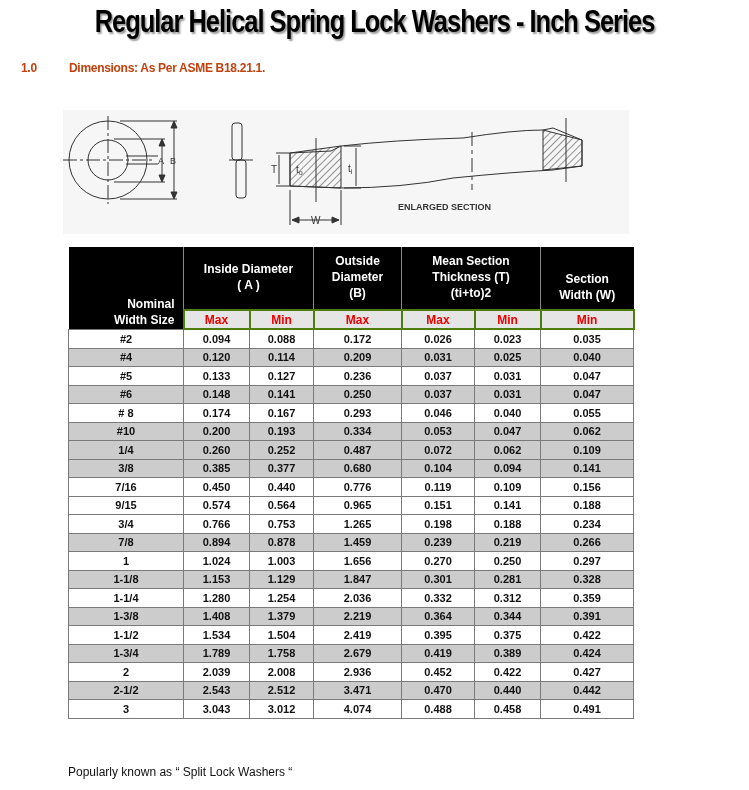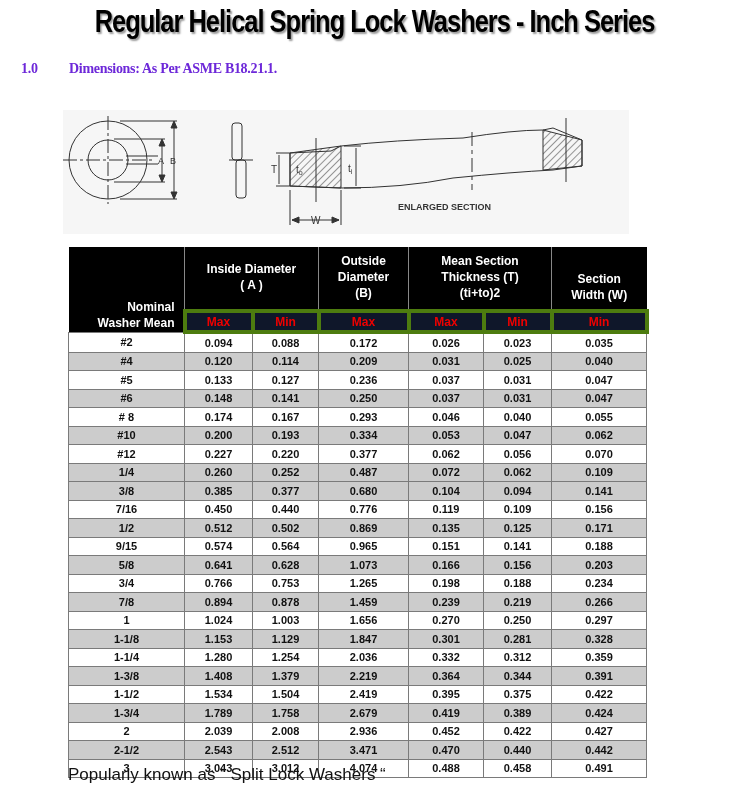--- a/index.html
+++ b/index.html
@@ -5,42 +5,42 @@
     html, body { margin: 0; padding: 0; background: #ffffff; }
     body { width: 749px; height: 790px; position: relative; overflow: hidden;
            font-family: "Liberation Sans", sans-serif; color: #000; }
     .title {
       position: absolute; left: 0; top: 4px; width: 749px; text-align: center;
       font-family: "Liberation Sans", sans-serif; font-weight: bold; font-size: 31px;
       letter-spacing: -1.2px; transform: scaleX(0.82); transform-origin: center;
       color: #000; text-shadow: 2px 2px 2px #9a9a9a;
     }
     .section {
-      position: absolute; left: 21px; top: 61px; font-size: 14px; font-weight: bold;
-      color: #6d28d9; font-family: Liberation Serif, serif; letter-spacing: -0.3px;
+      position: absolute; left: 21px; top: 61px; font-size: 12px; font-weight: bold;
+      color: #c2410c; font-family: Liberation Sans, sans-serif; letter-spacing: -0.3px;
     }
     .section .num { display: inline-block; width: 48px; }
     .diagram { position: absolute; left: 63px; top: 110px; width: 566px; height: 124px; background: #f6f6f6; }
     .diagram svg { width: 566px; height: 124px; display: block; }
     table.spec {
       position: absolute; left: 68px; top: 247px; border-collapse: collapse;
       font-family: "Liberation Sans", sans-serif; font-size: 11px; font-weight: bold;
     }
     table.spec td, table.spec th { text-align: center; padding: 0; }
     .hdr th { background: #000; color: #fff; font-size: 12px; line-height: 16px; font-weight: bold; vertical-align: bottom; }
     .hdr th.group { vertical-align: middle; padding-top: 6px; padding-bottom: 8px; }
     .hdr th.sep { border-left: 1px solid #888; }
-    .sub td { background: #0f172a; color: #ee0000; font-size: 12px; height: 17px; border: 4px solid #4d7c0f; }
+    .sub td { background: #e5e5e5; color: #ee0000; font-size: 12px; height: 17px; border: 2px solid #4d7c0f; }
     .sub td.nomcell { background: #000; color: #fff; border: none; border-right: 1px solid #888; }
     tr.row td { height: 17.5px; border: 1px solid #7a7a7a; color: #111; }
     tr.row.odd td { background: #ffffff; }
     tr.row.even td { background: #cccccc; }
     .c0 { width: 114px; } .c1 { width: 64px; } .c2 { width: 62px; } .c3 { width: 86px; margin-top: 32px; }
     .c4 { width: 71px; } .c5 { width: 64px; } .c6 { width: 91px; }
-    .footnote { position: absolute; left: 68px; top: 765px; font-size: 17px; color: #111; font-family: "Liberation Sans", sans-serif; }
+    .footnote { position: absolute; left: 68px; top: 765px; font-size: 12px; color: #111; font-family: "Liberation Sans", sans-serif; }
   </style>
 </head>
 <body>
 
 <div class="title">Regular Helical Spring Lock Washers - Inch Series</div>
 
 <div class="section">
   <span class="num">1.0</span><span>Dimensions: As Per ASME B18.21.1.</span>
 </div>
 
@@ -126,21 +126,21 @@
       </th>
       <th class="group sep c6" style="vertical-align:bottom;padding-bottom:6px;text-align:center;">
         <div>Section</div>
         <div>Width (W)</div>
       </th>
     </tr>
     <tr class="sub">
       <td class="nomcell c0" style="position:relative;">
         <div style="position:absolute;left:0;right:8px;bottom:1px;font-size:12px;line-height:16px;text-align:right;">
           <div>Nominal</div>
-          <div>Washer Mean</div>
+          <div>Width Size</div>
         </div>
       </td>
       <td class="c1">Max</td>
       <td class="c2">Min</td>
       <td class="c3">Max</td>
       <td class="c4">Max</td>
       <td class="c5">Min</td>
       <td class="c6">Min</td>
     </tr>
   </thead>
@@ -192,29 +192,20 @@
       </tr>
       <tr class="row even">
         <td class="c0">#10</td>
         <td class="c1">0.200</td>
         <td class="c2">0.193</td>
         <td class="c3">0.334</td>
         <td class="c4">0.053</td>
         <td class="c5">0.047</td>
         <td class="c6">0.062</td>
       </tr>
-      <tr class="row odd">
-        <td class="c0">#12</td>
-        <td class="c1">0.227</td>
-        <td class="c2">0.220</td>
-        <td class="c3">0.377</td>
-        <td class="c4">0.062</td>
-        <td class="c5">0.056</td>
-        <td class="c6">0.070</td>
-      </tr>
       <tr class="row even">
         <td class="c0">1/4</td>
         <td class="c1">0.260</td>
         <td class="c2">0.252</td>
         <td class="c3">0.487</td>
         <td class="c4">0.072</td>
         <td class="c5">0.062</td>
         <td class="c6">0.109</td>
       </tr>
       <tr class="row even">
@@ -228,47 +219,29 @@
       </tr>
       <tr class="row odd">
         <td class="c0">7/16</td>
         <td class="c1">0.450</td>
         <td class="c2">0.440</td>
         <td class="c3">0.776</td>
         <td class="c4">0.119</td>
         <td class="c5">0.109</td>
         <td class="c6">0.156</td>
       </tr>
-      <tr class="row even">
-        <td class="c0">1/2</td>
-        <td class="c1">0.512</td>
-        <td class="c2">0.502</td>
-        <td class="c3">0.869</td>
-        <td class="c4">0.135</td>
-        <td class="c5">0.125</td>
-        <td class="c6">0.171</td>
-      </tr>
       <tr class="row odd">
         <td class="c0">9/15</td>
         <td class="c1">0.574</td>
         <td class="c2">0.564</td>
         <td class="c3">0.965</td>
         <td class="c4">0.151</td>
         <td class="c5">0.141</td>
         <td class="c6">0.188</td>
       </tr>
-      <tr class="row even">
-        <td class="c0">5/8</td>
-        <td class="c1">0.641</td>
-        <td class="c2">0.628</td>
-        <td class="c3">1.073</td>
-        <td class="c4">0.166</td>
-        <td class="c5">0.156</td>
-        <td class="c6">0.203</td>
-      </tr>
       <tr class="row odd">
         <td class="c0">3/4</td>
         <td class="c1">0.766</td>
         <td class="c2">0.753</td>
         <td class="c3">1.265</td>
         <td class="c4">0.198</td>
         <td class="c5">0.188</td>
         <td class="c6">0.234</td>
       </tr>
       <tr class="row even">

